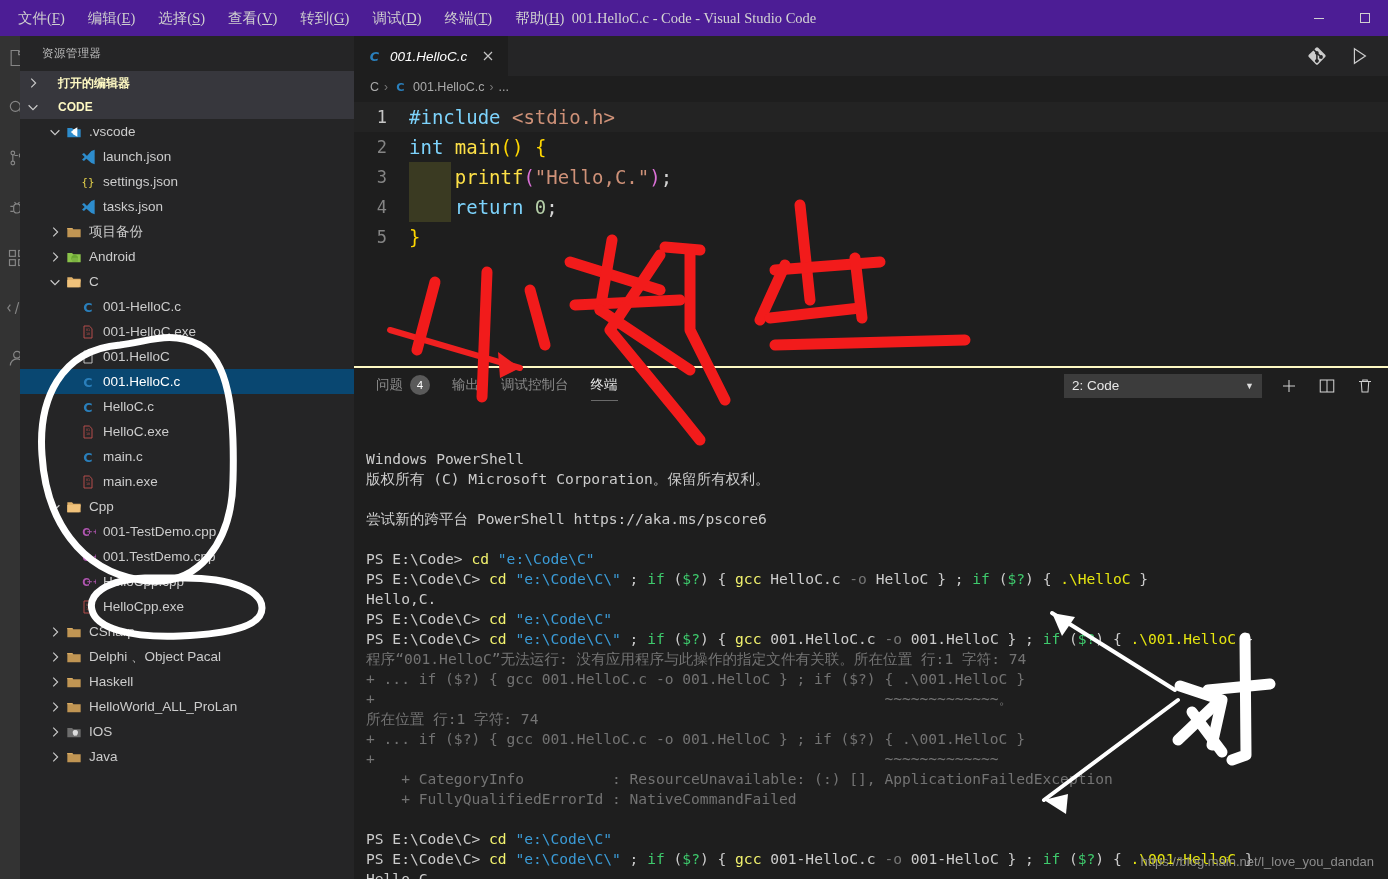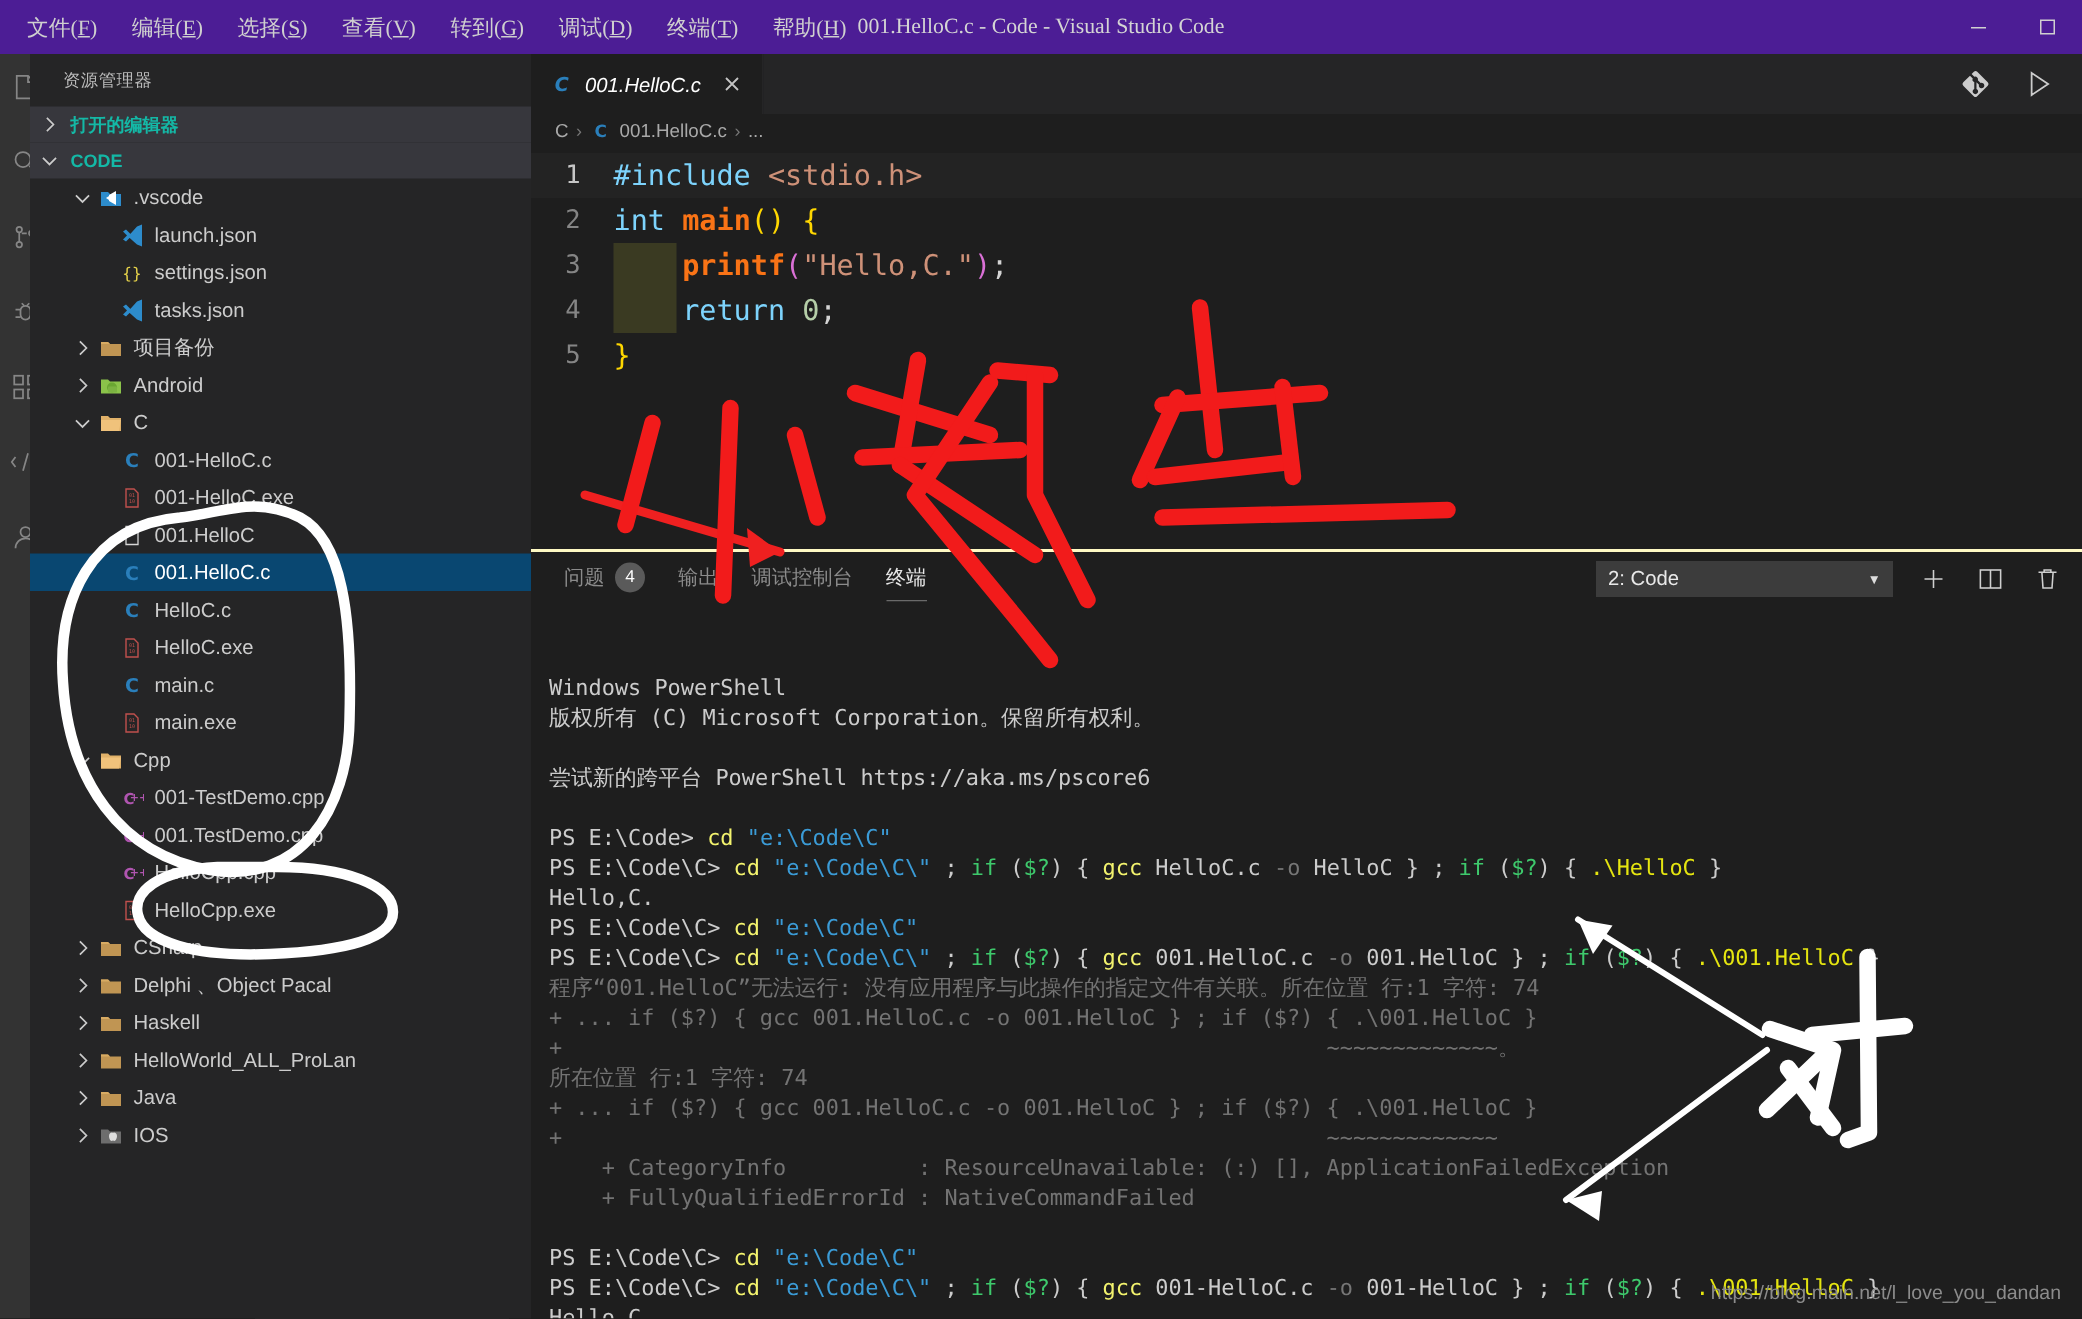--- a/index.html
+++ b/index.html
@@ -38,22 +38,22 @@
   .act-ico{ width:30px; height:24px; margin-right:-12px; color:#868686; display:flex; align-items:center; justify-content:center;}
 
   
   .sidebar{
     position:absolute; left:20px; top:36px; width:334px; height:843px;
     background:#252526; color:#cccccc; overflow:hidden;
   }
   .sb-title{ height:35px; display:flex; align-items:center; padding-left:22px;
              font-size:11.5px; letter-spacing:.4px; color:#bbbbbb; }
   .sec-header{
-    height:24px; display:flex; align-items:center; gap:5px; padding-left:4px;
-    font-size:12px; font-weight:bold; color:#14b8a6; background:#252526;
+    height:24px; display:flex; align-items:center; gap:16px; padding-left:4px;
+    font-size:12px; font-weight:bold; color:#fef9c3; background:#252526;
   }
   .sec-header.shaded{ background:#37373d; }
   .twisty{ width:18px; height:18px; display:flex; align-items:center; justify-content:center; color:#cccccc; flex:0 0 18px;}
   .twisty svg{ display:block; }
   .row{
     height:25px; display:flex; align-items:center; font-size:13.5px;
     color:#cccccc; white-space:nowrap; position:relative;
   }
   .row.selected{ background:#094771; color:#ffffff; }
   .row .ind{ flex:0 0 auto; }
@@ -83,21 +83,21 @@
     position:relative; background:#1e1e1e; height:268px; overflow:hidden;
     font-family:"DejaVu Sans Mono", monospace; font-size:19px; line-height:30px;
     padding-top:4px;
   }
   .cline{ display:flex; height:30px; align-items:center; position:relative;}
   .cline.cur{ background:#232323; }
   .gutter{ width:55px; text-align:right; padding-right:22px; color:#858585; font-size:17px; flex:0 0 55px;}
   .cline.cur .gutter{ color:#c6c6c6; }
   .ctext{ white-space:pre; }
   .indentblock{ position:absolute; left:55px; top:0; width:42px; height:60px; background:#3a3a22; }
-  .k-blue{ color:#7dd3fc; } .k-pink{ color:#ce9178; } .k-call{ color:#f97316;font-weight:bold; } .k-num{ color:#b5cea8; }
+  .k-blue{ color:#7dd3fc; } .k-pink{ color:#ce9178; } .k-call{ color:#fde047; } .k-num{ color:#b5cea8; }
   .k-white{ color:#d4d4d4; } .k-brace{ color:#ffd700; } .k-magenta{ color:#da70d6; }
   .k-str{ color:#ce9178; }
 
   
   .panel{ position:absolute; left:0; top:330px; width:1034px; height:513px; background:#1e1e1e; }
   .panel-head{ height:35px; display:flex; align-items:center; position:relative; border-top:2px solid #fef9c3; }
   .ptab{ font-size:13.5px; color:#8b8b8b; margin-left:22px; position:relative; height:35px; display:flex; align-items:center; gap:7px;}
   .ptab.active{ color:#e7e7e7; }
   .ptab.active::after{ content:""; position:absolute; left:0; right:0; bottom:1px; height:1px; background:#6a6a6a; }
   .badge{
@@ -529,40 +529,40 @@
         </div>
         <div class="row">
           <span class="ind" style="width: 26px;"></span>
           <span class="twisty">
             <svg width="14" height="14" viewBox="0 0 16 16">
               <path d="M6 3l5 5-5 5" fill="none" stroke="currentColor" stroke-width="1.3"></path>
             </svg>
           </span>
           <span class="ficon">
             <svg width="16" height="16" viewBox="0 0 24 24">
+              <path d="M2 6h7l2 2h11v12H2z" fill="#6d6d6d"></path>
+              <path d="M13 9c-1.6 0-3 1.4-3 3.5s1.2 5 2.6 5c.6 0 .9-.4 1.4-.4s.8.4 1.4.4c1.3 0 2.6-2.9 2.6-5S16.6 9 15 9c-.6 0-.8.3-1 .3s-.4-.3-1-.3z" fill="#ddd"></path>
+            </svg>
+          </span>
+          <span class="flabel">IOS</span>
+        </div>
+        <div class="row">
+          <span class="ind" style="width: 26px;"></span>
+          <span class="twisty">
+            <svg width="14" height="14" viewBox="0 0 16 16">
+              <path d="M6 3l5 5-5 5" fill="none" stroke="currentColor" stroke-width="1.3"></path>
+            </svg>
+          </span>
+          <span class="ficon">
+            <svg width="16" height="16" viewBox="0 0 24 24">
               <path d="M2 6h7l2 2h11v12H2z" fill="#c09553"></path>
               <path d="M2 6h7l2 2H2z" fill="#d8ab63"></path>
             </svg>
           </span>
           <span class="flabel">Java</span>
-        </div>
-        <div class="row">
-          <span class="ind" style="width: 26px;"></span>
-          <span class="twisty">
-            <svg width="14" height="14" viewBox="0 0 16 16">
-              <path d="M6 3l5 5-5 5" fill="none" stroke="currentColor" stroke-width="1.3"></path>
-            </svg>
-          </span>
-          <span class="ficon">
-            <svg width="16" height="16" viewBox="0 0 24 24">
-              <path d="M2 6h7l2 2h11v12H2z" fill="#6d6d6d"></path>
-              <path d="M13 9c-1.6 0-3 1.4-3 3.5s1.2 5 2.6 5c.6 0 .9-.4 1.4-.4s.8.4 1.4.4c1.3 0 2.6-2.9 2.6-5S16.6 9 15 9c-.6 0-.8.3-1 .3s-.4-.3-1-.3z" fill="#ddd"></path>
-            </svg>
-          </span>
-          <span class="flabel">IOS</span>
         </div>
       </div>
   </div>
 
   <div class="editor-wrap">
 
     <div class="tabs">
       <div class="tab">
         <span style="width:17px;height:17px;display:flex;align-items:center;justify-content:center;">
           <svg width="17" height="17" viewBox="0 0 24 24">

